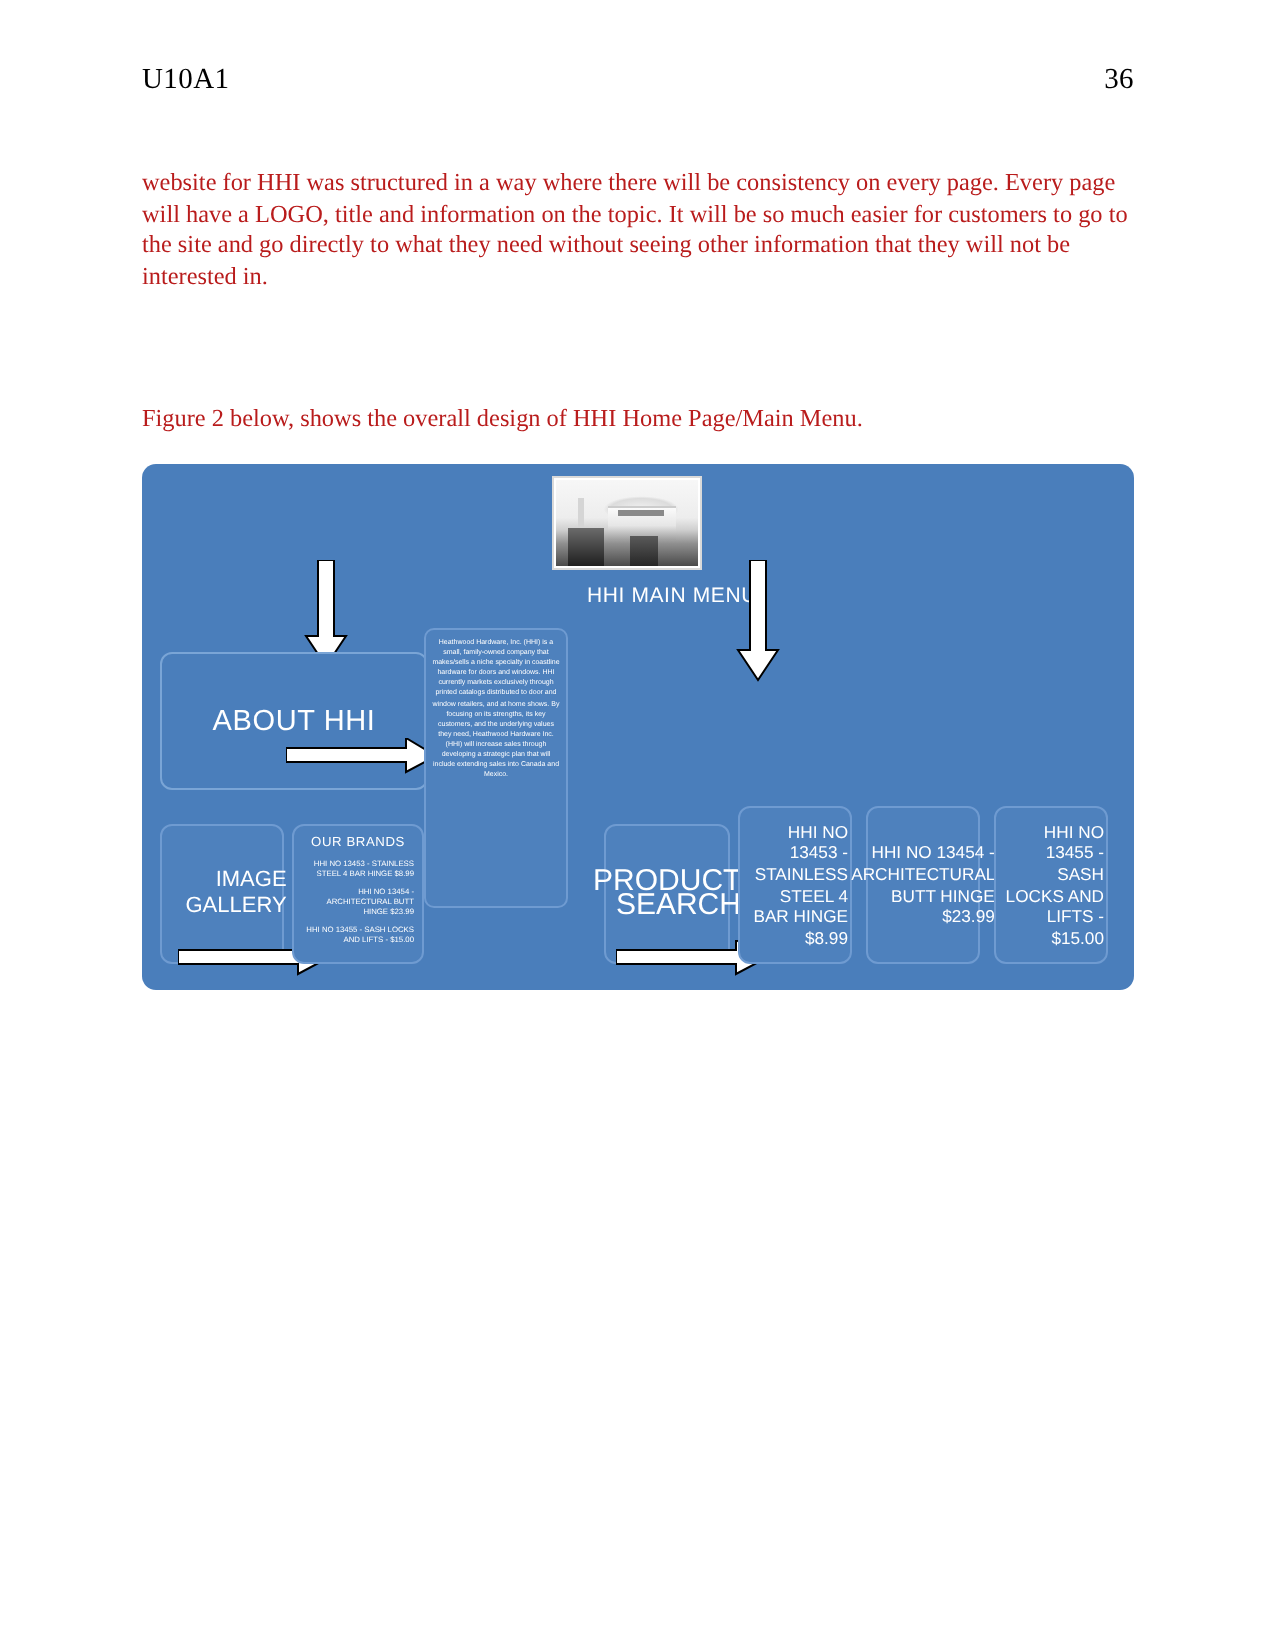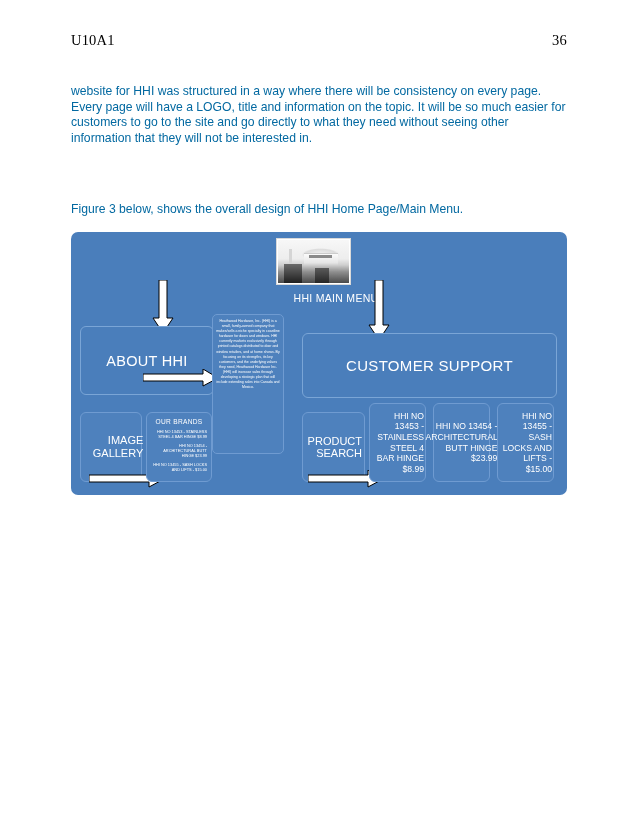--- a/index.html
+++ b/index.html
@@ -33,24 +33,24 @@
     font-size: 14.5px;
     color: #000000;
     letter-spacing: 0.2px;
   }
 
   
   .para {
     position: absolute;
     left: 71px;
     width: 496px;
-    font-family: Liberation Sans, sans-serif;
+    font-family: Liberation Serif, serif;
     font-size: 12.2px;
     line-height: 15.6px;
-    color: #0369a1;
+    color: #b91c1c;
     text-align: left;
   }
   .para-1 { top: 72px; }
   .para-2 { top: 190px; }
 
   
   .diagram {
     position: absolute;
     left: 71px;
     top: 232px;
@@ -187,21 +187,21 @@
   }
   #our-brands .ob-item {
     font-size: 3.9px;
     line-height: 5.2px;
     margin-bottom: 3.5px;
     padding: 0 2px;
   }
 
   #product-search {
     left: 231px; top: 180px; width: 63px; height: 70px;
-    font-size: 11px;
+    font-size: 15px;
     line-height: 12.5px;
     flex-direction: column;
   }
   .product-card {
     top: 171px;
     width: 57px;
     height: 79px;
     font-size: 8.6px;
     line-height: 10.6px;
     flex-direction: column;
@@ -224,21 +224,21 @@
 <body>
 
 <div class="page">
 
   <div class="doc-header">
     <span>U10A1</span>
     <span>36</span>
   </div>
 
   <p class="para para-1">website for HHI was structured in a way where there will be consistency on every page. Every page will have a LOGO, title and information on the topic.  It will be so much easier for customers to go to the site and go directly to what they need without seeing other information that they will not be interested in.</p>
-  <p class="para para-2">Figure 3 below, shows the overall design of HHI Home Page/Main Menu.</p>
+  <p class="para para-2">Figure 2 below, shows the overall design of HHI Home Page/Main Menu.</p>
 
   <div class="diagram">
 
     <div class="photo-frame">
       <div class="photo-img">
         <div class="photo-bldg"></div>
         <div class="photo-sign"></div>
         <div class="photo-pole"></div>
         <div class="photo-dark-l"></div>
         <div class="photo-dark-r"></div>
@@ -258,23 +258,20 @@
     <div class="node outer" id="about-hhi">
       <span>ABOUT HHI</span>
     </div>
 
     <svg class="arrow" id="arrow-about-right" viewBox="0 0 76 18">
       <polygon points="0,5 60,5 60,0 75,9 60,17 60,12 0,12" fill="#ffffff" stroke="#000000" stroke-width="1"></polygon>
     </svg>
 
     <div id="about-text">Heathwood Hardware, Inc. (HHI) is a small, family-owned company that makes/sells a niche specialty in coastline hardware for doors and windows.  HHI currently markets exclusively through printed catalogs distributed to door and window retailers, and at home shows.  By focusing on its strengths, its key customers, and the underlying values they need, Heathwood Hardware Inc. (HHI) will increase sales through developing a strategic plan that will include extending sales into Canada and Mexico.</div>
 
-    <div class="node outer" id="customer-support">
-      <span>CUSTOMER SUPPORT</span>
-    </div>
 
     <div class="node" id="image-gallery">
       <span>IMAGE GALLERY</span>
     </div>
 
     <svg class="arrow" id="arrow-brands-right" viewBox="0 0 76 18">
       <polygon points="0,5 60,5 60,0 75,9 60,17 60,12 0,12" fill="#ffffff" stroke="#000000" stroke-width="1"></polygon>
     </svg>
 
     <div class="node" id="our-brands">

